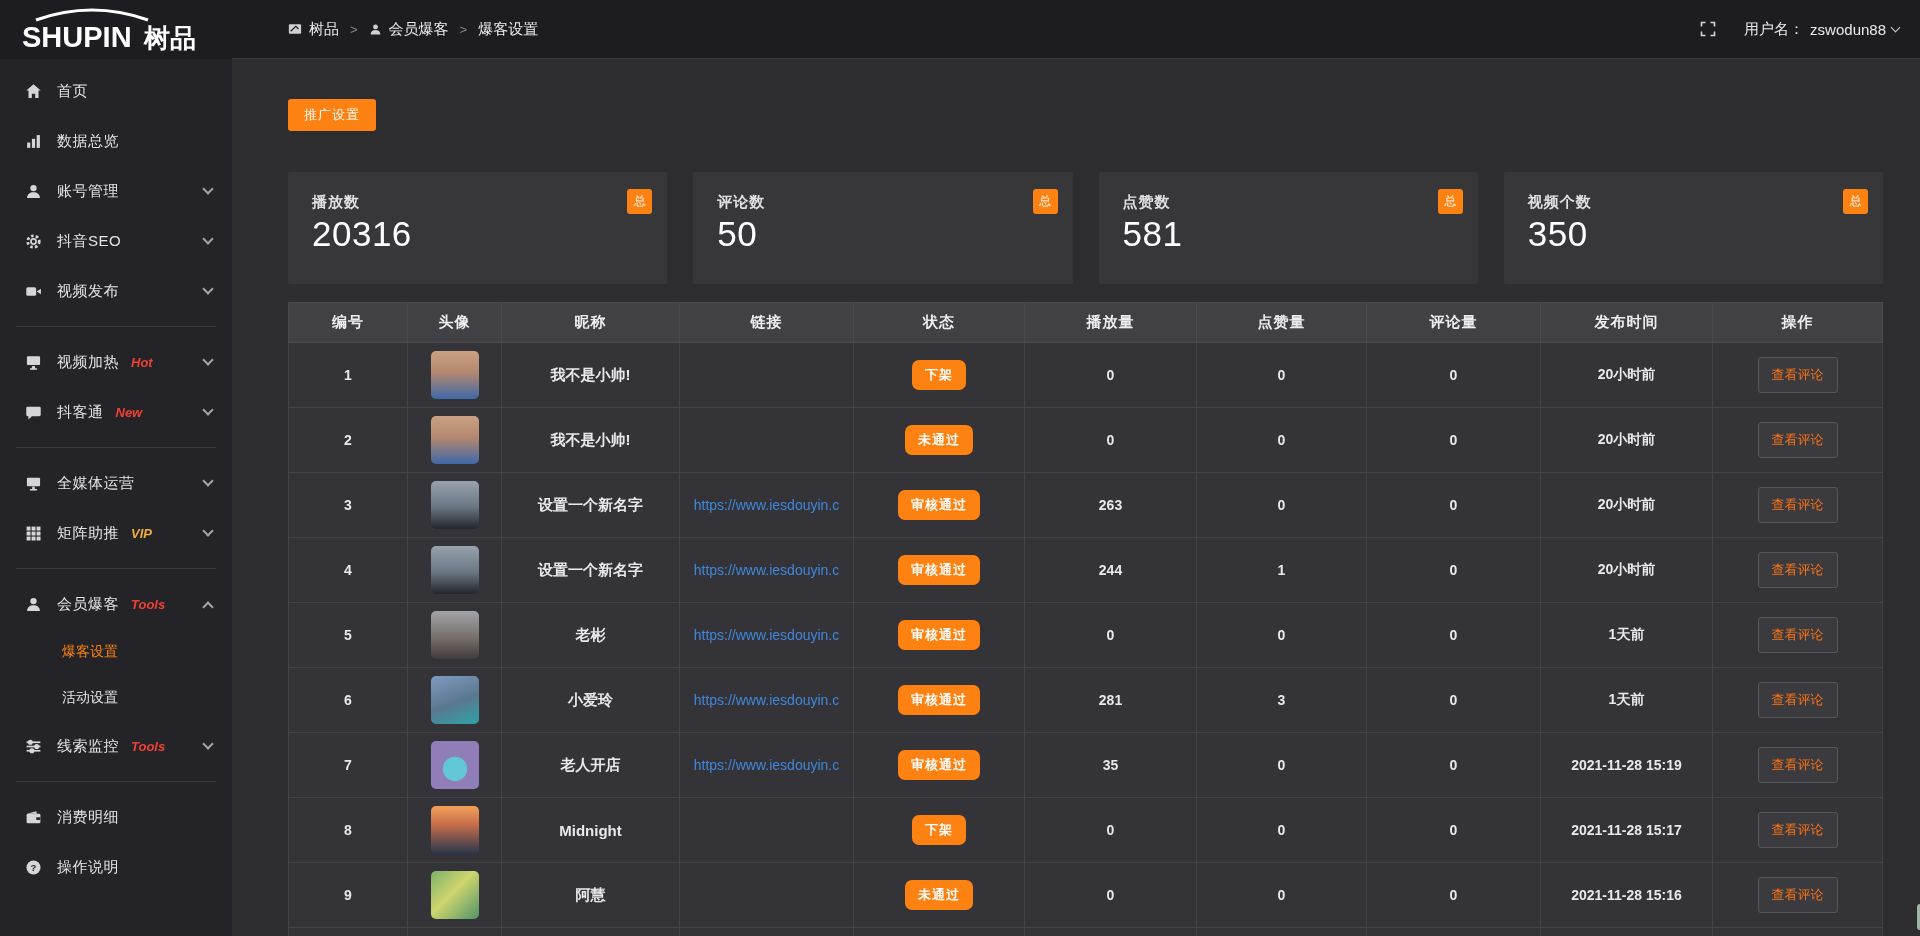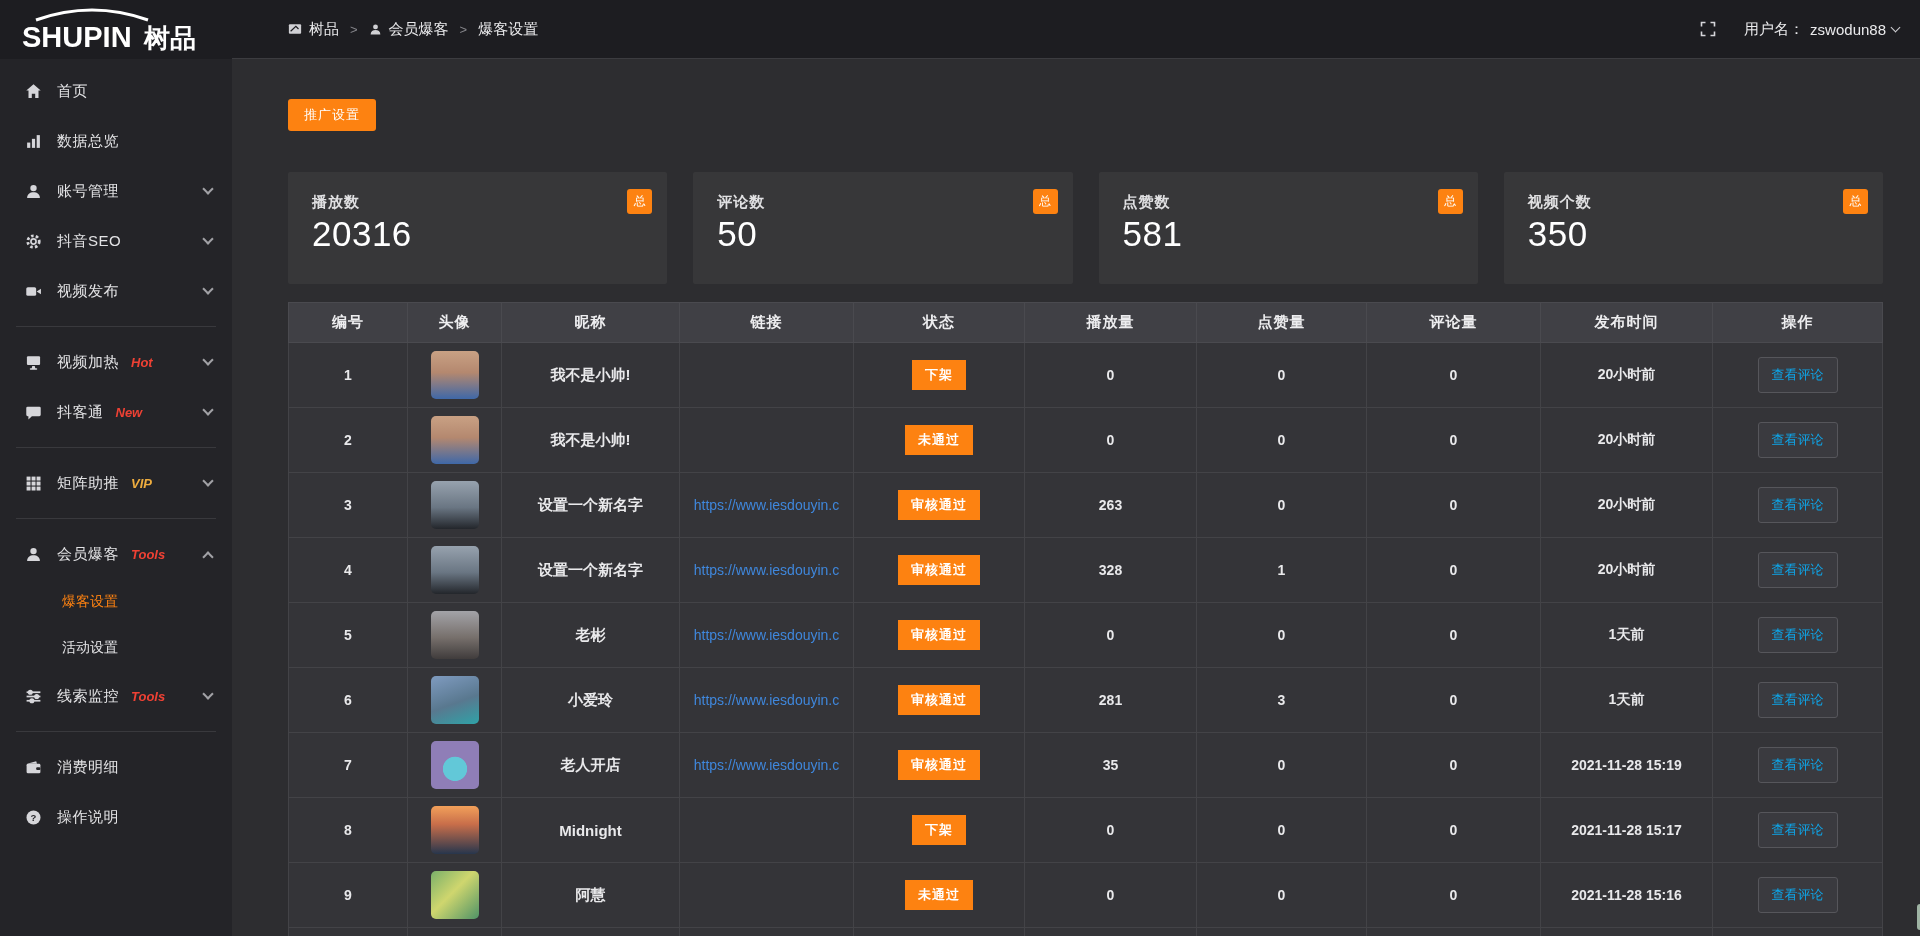--- a/index.html
+++ b/index.html
@@ -45,23 +45,23 @@
   .card-value{font-size:35px;color:#fff;margin-top:2px;font-weight:400;letter-spacing:.5px;}
   .card-badge{position:absolute;top:17px;right:15px;width:25px;height:25px;background:#fd8211;color:#fff;font-size:12px;display:flex;align-items:center;justify-content:center;border-radius:3px;}
 
   
   table{width:100%;border-collapse:collapse;table-layout:fixed;margin-top:18px;}
   th{height:40px;background:#404045;font-size:15px;font-weight:bold;color:#ededef;border:1px solid #4a4a4f;letter-spacing:1px;}
   td{height:65px;background:#343438;border:1px solid #434347;text-align:center;color:#e9e9eb;overflow:hidden;white-space:nowrap;}
   td.id,td.num,td.time{font-weight:bold;font-size:14px;}
   td.nick{font-weight:bold;font-size:15px;}
   td.link a{color:#3f87dc;font-size:14px;text-decoration:none;cursor:pointer;}
-  .st{display:inline-block;background:#fd8211;color:#fff;font-size:13px;font-weight:bold;padding:6px 13px;border-radius:0;letter-spacing:1px;}
+  .st{display:inline-block;background:#fd8211;color:#fff;font-size:13px;font-weight:bold;padding:6px 13px;border-radius:7px;letter-spacing:1px;}
   .st:empty{display:none;}
-  .vbtn{background:#3a3a3f;border:1px solid #56565b;color:#0ea5e9;font-size:13px;padding:8px 13px;border-radius:3px;cursor:pointer;}
+  .vbtn{background:#3a3a3f;border:1px solid #56565b;color:#f97316;font-size:13px;padding:8px 13px;border-radius:3px;cursor:pointer;}
   .vbtn:empty{display:none;}
   .avatar{width:48px;height:48px;border-radius:5px;margin:0 auto;}
   .av-boy-photo{background:linear-gradient(180deg,#c9a184 0%,#b4886f 45%,#3f68a8 100%);}
   .av-sky-photo{background:linear-gradient(180deg,#97a2ae 0%,#6a7683 55%,#23262b 100%);}
   .av-man-photo{background:linear-gradient(180deg,#a3a3a8 0%,#77706c 55%,#403c3c 100%);}
   .av-woman-photo{background:linear-gradient(160deg,#7f9bc0 0%,#59788f 55%,#2fa3a8 100%);}
   .av-purple-cartoon{background:radial-gradient(circle at 50% 58%,#62c8d8 0 32%,#8f7eb7 34%);}
   .av-sunset-photo{background:linear-gradient(180deg,#f2a05a 0%,#c86e4a 38%,#27364d 100%);}
   .av-green-art{background:linear-gradient(135deg,#7ab06a 0%,#cfd66e 45%,#4f9367 100%);}
 
@@ -156,20 +156,31 @@
               <path d="M2.5 2.5h11a1.3 1.3 0 0 1 1.3 1.3v6.4a1.3 1.3 0 0 1-1.3 1.3H6.5l-3.3 3v-3H2.5a1.3 1.3 0 0 1-1.3-1.3V3.8a1.3 1.3 0 0 1 1.3-1.3Z"></path>
             </svg>
           </span>
         <span class="mi-label">抖客通</span>
         <span class="tag red">New</span>
         <span class="chev"></span>
       </div>
 
       <div class="divider"></div>
 
+      <div class="mi">
+        <span class="mi-ico">
+            <svg width="17" height="17" viewBox="0 0 16 16" fill="currentColor">
+              <rect x="1.8" y="2.6" width="12.4" height="8" rx="1"></rect>
+              <rect x="6.8" y="11" width="2.4" height="2.2"></rect>
+              <rect x="4.5" y="13.2" width="7" height="1.4" rx=".7"></rect>
+            </svg>
+          </span>
+        <span class="mi-label">全媒体运营</span>
+        <span class="chev"></span>
+      </div>
 
       <div class="mi">
         <span class="mi-ico">
             <svg width="17" height="17" viewBox="0 0 16 16" fill="currentColor">
               <rect x="1.5" y="1.5" width="3.7" height="3.7"></rect>
               <rect x="6.2" y="1.5" width="3.7" height="3.7"></rect>
               <rect x="10.9" y="1.5" width="3.7" height="3.7"></rect>
               <rect x="1.5" y="6.2" width="3.7" height="3.7"></rect>
               <rect x="6.2" y="6.2" width="3.7" height="3.7"></rect>
               <rect x="10.9" y="6.2" width="3.7" height="3.7"></rect>
@@ -377,21 +388,21 @@
             <td><button class="vbtn">查看评论</button></td>
           </tr>
           <tr>
             <td class="id">4</td>
             <td>
                 <div class="avatar av-sky-photo"></div>
               </td>
             <td class="nick">设置一个新名字</td>
             <td class="link"><a>https://www.iesdouyin.c</a></td>
             <td><span class="st">审核通过</span></td>
-            <td class="num">328</td>
+            <td class="num">244</td>
             <td class="num">1</td>
             <td class="num">0</td>
             <td class="time">20小时前</td>
             <td><button class="vbtn">查看评论</button></td>
           </tr>
           <tr>
             <td class="id">5</td>
             <td>
                 <div class="avatar av-man-photo"></div>
               </td>

